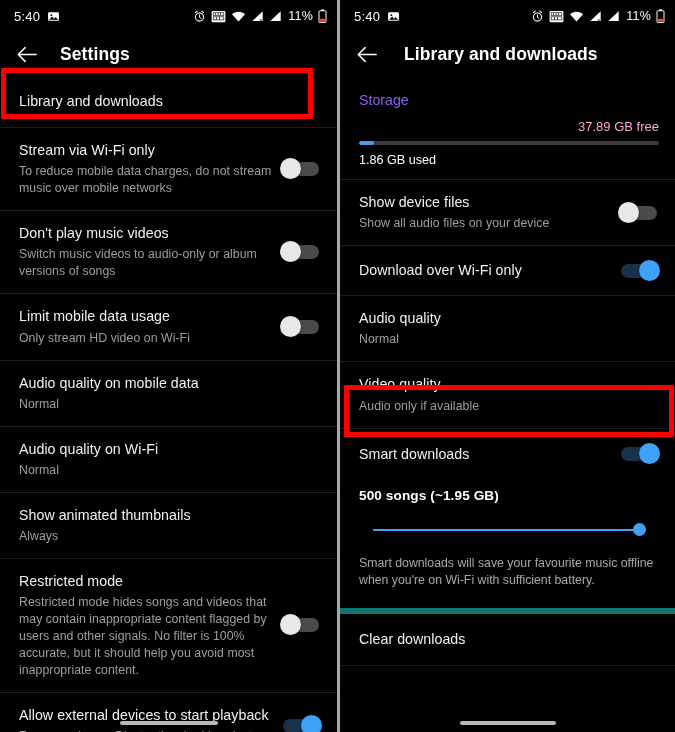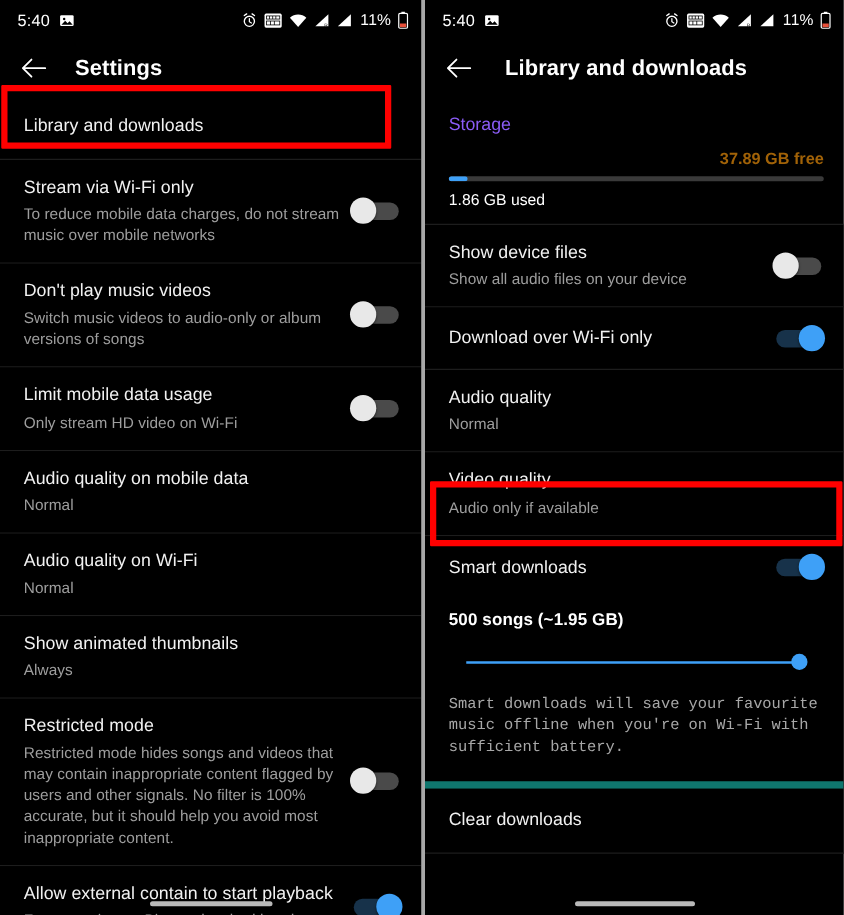--- a/index.html
+++ b/index.html
@@ -120,25 +120,25 @@
     background:#3ea0f7;
   }
 
   
   .storage{
     padding:16px 16px 12px 19px;
     border-bottom:1px solid #1d1d1d;
   }
   .storage-label{ color:#8b5cf6; font-size:14.2px; }
   .storage-free{
-    color:#a16207;
+    color:#f9a8d4;
     font-size:13px;
     text-align:right;
     margin-top:11px;
-    font-weight:700;
+    font-weight:400;
   }
   .storage-bar{
     position:relative;
     height:4px;
     background:#3a3a3a;
     margin-top:7px;
     border-radius:2px;
     overflow:hidden;
   }
   .storage-bar .fill{
@@ -182,21 +182,20 @@
     right:9px; top:4px;
     width:13px; height:13px;
     border-radius:50%;
     background:#3ea0f7;
   }
   .sd-desc{
     color:#a7a7a7;
     font-size:12.3px;
     line-height:1.42;
     margin-top:14px;
-    font-family:Liberation Mono, monospace;
   }
 
   
   .redbox{
     position:absolute;
     border:5px solid #ff0000;
     pointer-events:none;
     z-index:40;
     border-radius:1px;
   }
@@ -365,21 +364,21 @@
           <div class="row-sub">Restricted mode hides songs and videos that may contain inappropriate content flagged by users and other signals. No filter is 100% accurate, but it should help you avoid most inappropriate content.</div>
         </div>
         <div class="toggle">
             <span class="track"></span>
             <span class="thumb"></span>
           </div>
       </div>
 
       <div class="row">
         <div class="row-texts">
-          <div class="row-title">Allow external contain to start playback</div>
+          <div class="row-title">Allow external devices to start playback</div>
           <div class="row-sub">For example, car Bluetooth, wired headsets</div>
         </div>
         <div class="toggle on">
             <span class="track"></span>
             <span class="thumb"></span>
           </div>
       </div>
 
     </div>
 

